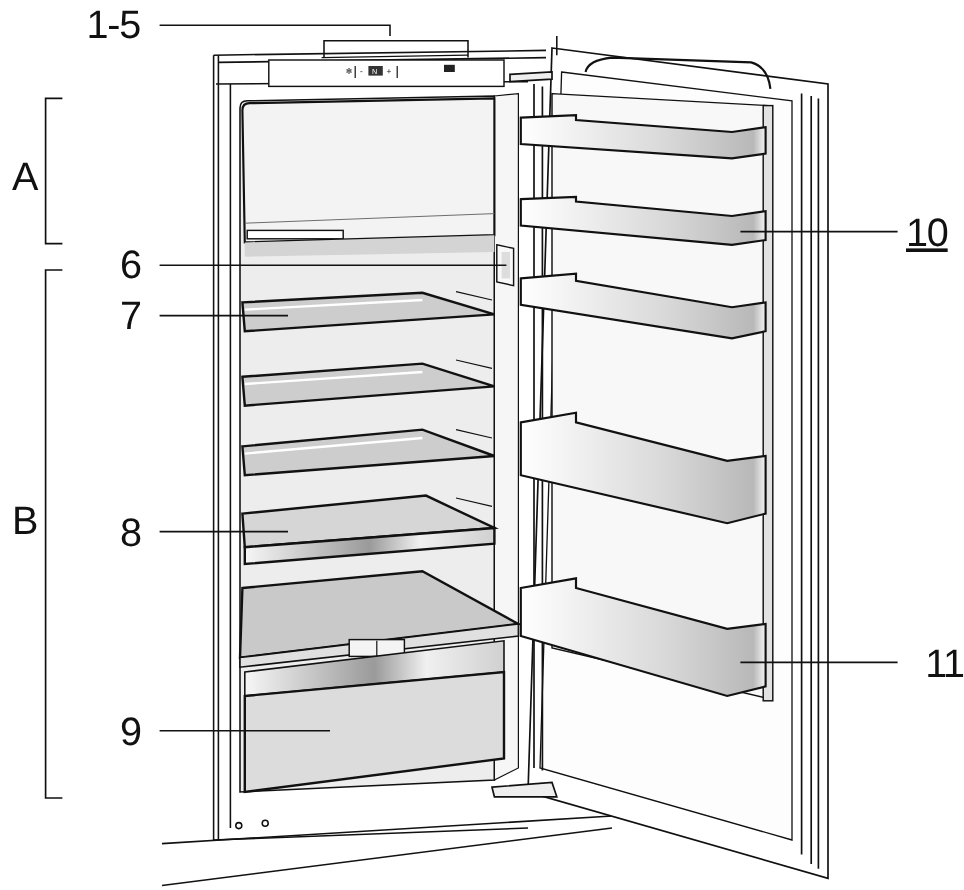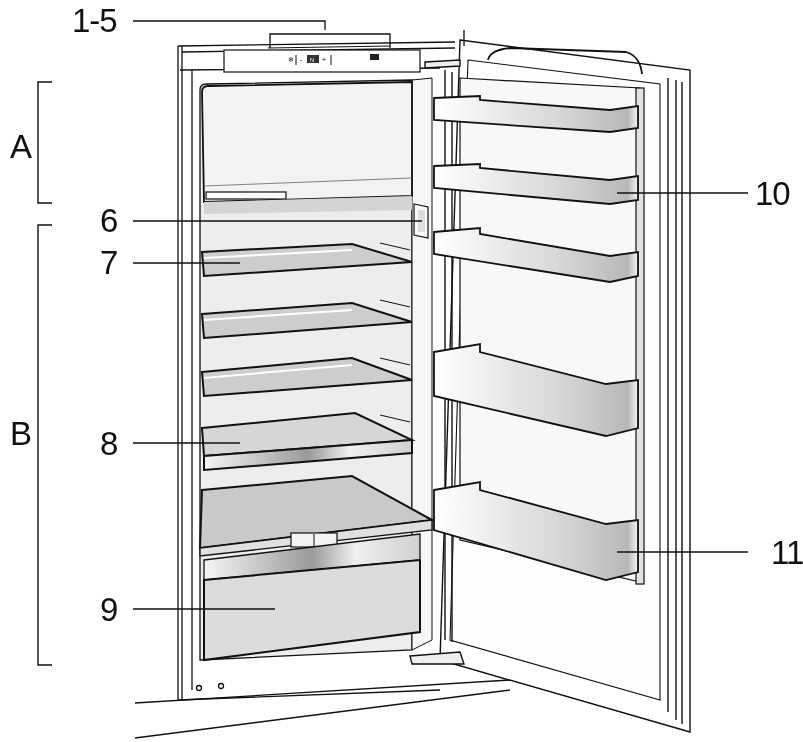--- a/index.html
+++ b/index.html
@@ -150,15 +150,15 @@
     </g>
   </svg>
 
   <div class="label" style="left:72px; top:4px;">1-5</div>
   <div class="label" style="left:10px; top:130px;">A</div>
   <div class="label" style="left:100px; top:204px;">6</div>
   <div class="label" style="left:100px; top:246px;">7</div>
   <div class="label" style="left:10px; top:417px;">B</div>
   <div class="label" style="left:100px; top:427px;">8</div>
   <div class="label" style="left:100px; top:593px;">9</div>
-  <div class="label" style="left:755px; top:177px;">10</div>
+  <div class="label" style="left:755px; top:177px;text-decoration:underline;">10</div>
   <div class="label" style="left:755px; top:536px;margin-left:16px;">11</div>
 </div>
 
 </body></html>

